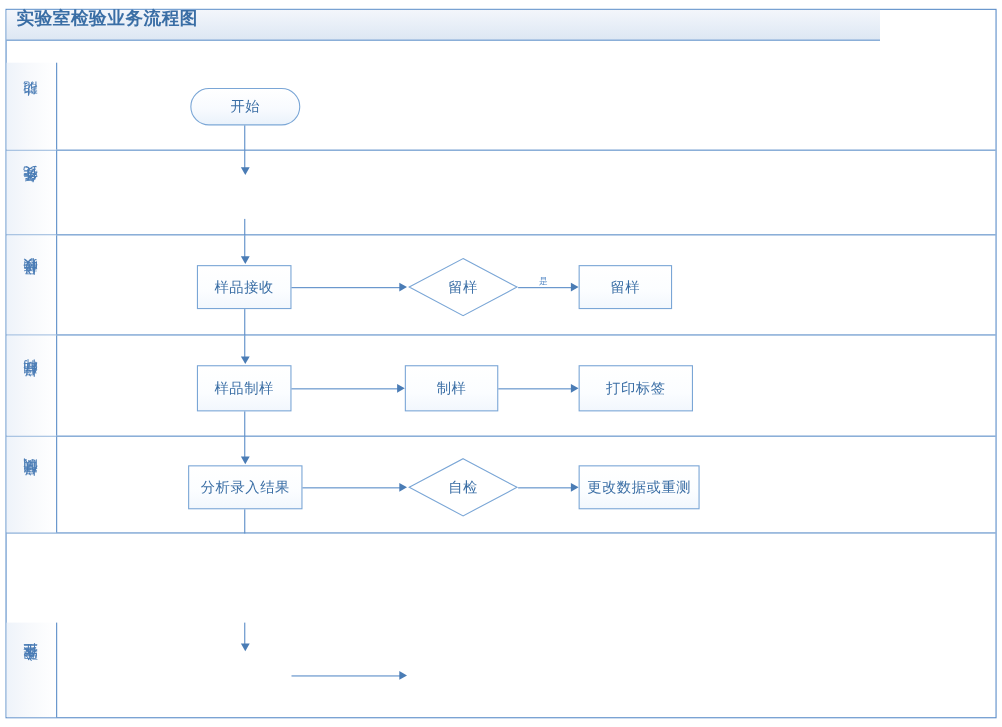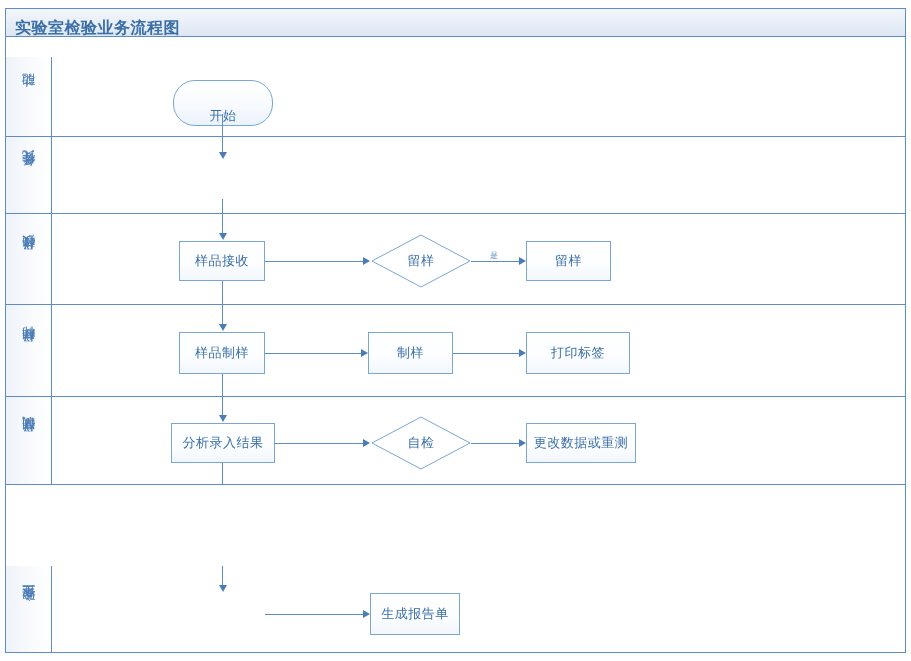--- a/index.html
+++ b/index.html
@@ -31,27 +31,27 @@
     box-sizing: border-box;
     border: 1px solid #5b8dc8;
     background: #ffffff;
   }
 
   
   .title-bar {
     position: absolute;
     left: 6px;
     top: 9px;
-    width: 899px;
+    width: 794px;
     height: 28px;
     box-sizing: border-box;
     background: linear-gradient(to bottom, #f3f6fb 0%, #e7eef7 55%, #dde7f3 100%);
     border-bottom: 1px solid #5b8dc8;
     display: flex;
-    align-items: flex-end;
+    align-items: flex-start;
   }
   .title-text {
     margin-left: 9px;
     font-size: 16px;
     font-weight: bold;
     color: #3a6ea5;
     letter-spacing: 0.5px;
     line-height: 1;
   }
 
@@ -211,21 +211,21 @@
   </div>
 
 
   <div class="grid-body">
 
     <div class="swim-row" style="top:0px; height:80px;">
       <div class="lane-label">
         <span>功能</span>
       </div>
       <div class="lane-content">
-        <div class="node oval" style="left:120px; top:23px; width:100px; height:46px;align-items:flex-end;">
+        <div class="node oval" style="left:120px; top:23px; width:100px; height:34px;">
           <span>开始</span>
         </div>
 
         <div class="conn v" style="left:169px; top:57px; height:23px;"></div>
       </div>
     </div>
 
     <div class="swim-row" style="top:80px; height:77px;">
       <div class="lane-label">
         <span>任务委托</span>
@@ -340,20 +340,17 @@
         <span>实验室主任</span>
       </div>
       <div class="lane-content">
         <div class="conn v" style="left:169px; top:0px; height:21px;"></div>
         <div class="arrow-down" style="left:166px; top:19px;"></div>
 
 
         <div class="conn h" style="left:212px; top:48px; width:100px;"></div>
         <div class="arrow-right" style="left:310px; top:44px;"></div>
 
-        <div class="node rect" style="left:317px; top:27px; width:90px; height:42px;">
-          <span>生成报告单</span>
-        </div>
       </div>
     </div>
 
   </div>
 </div>
 
 </body></html>

